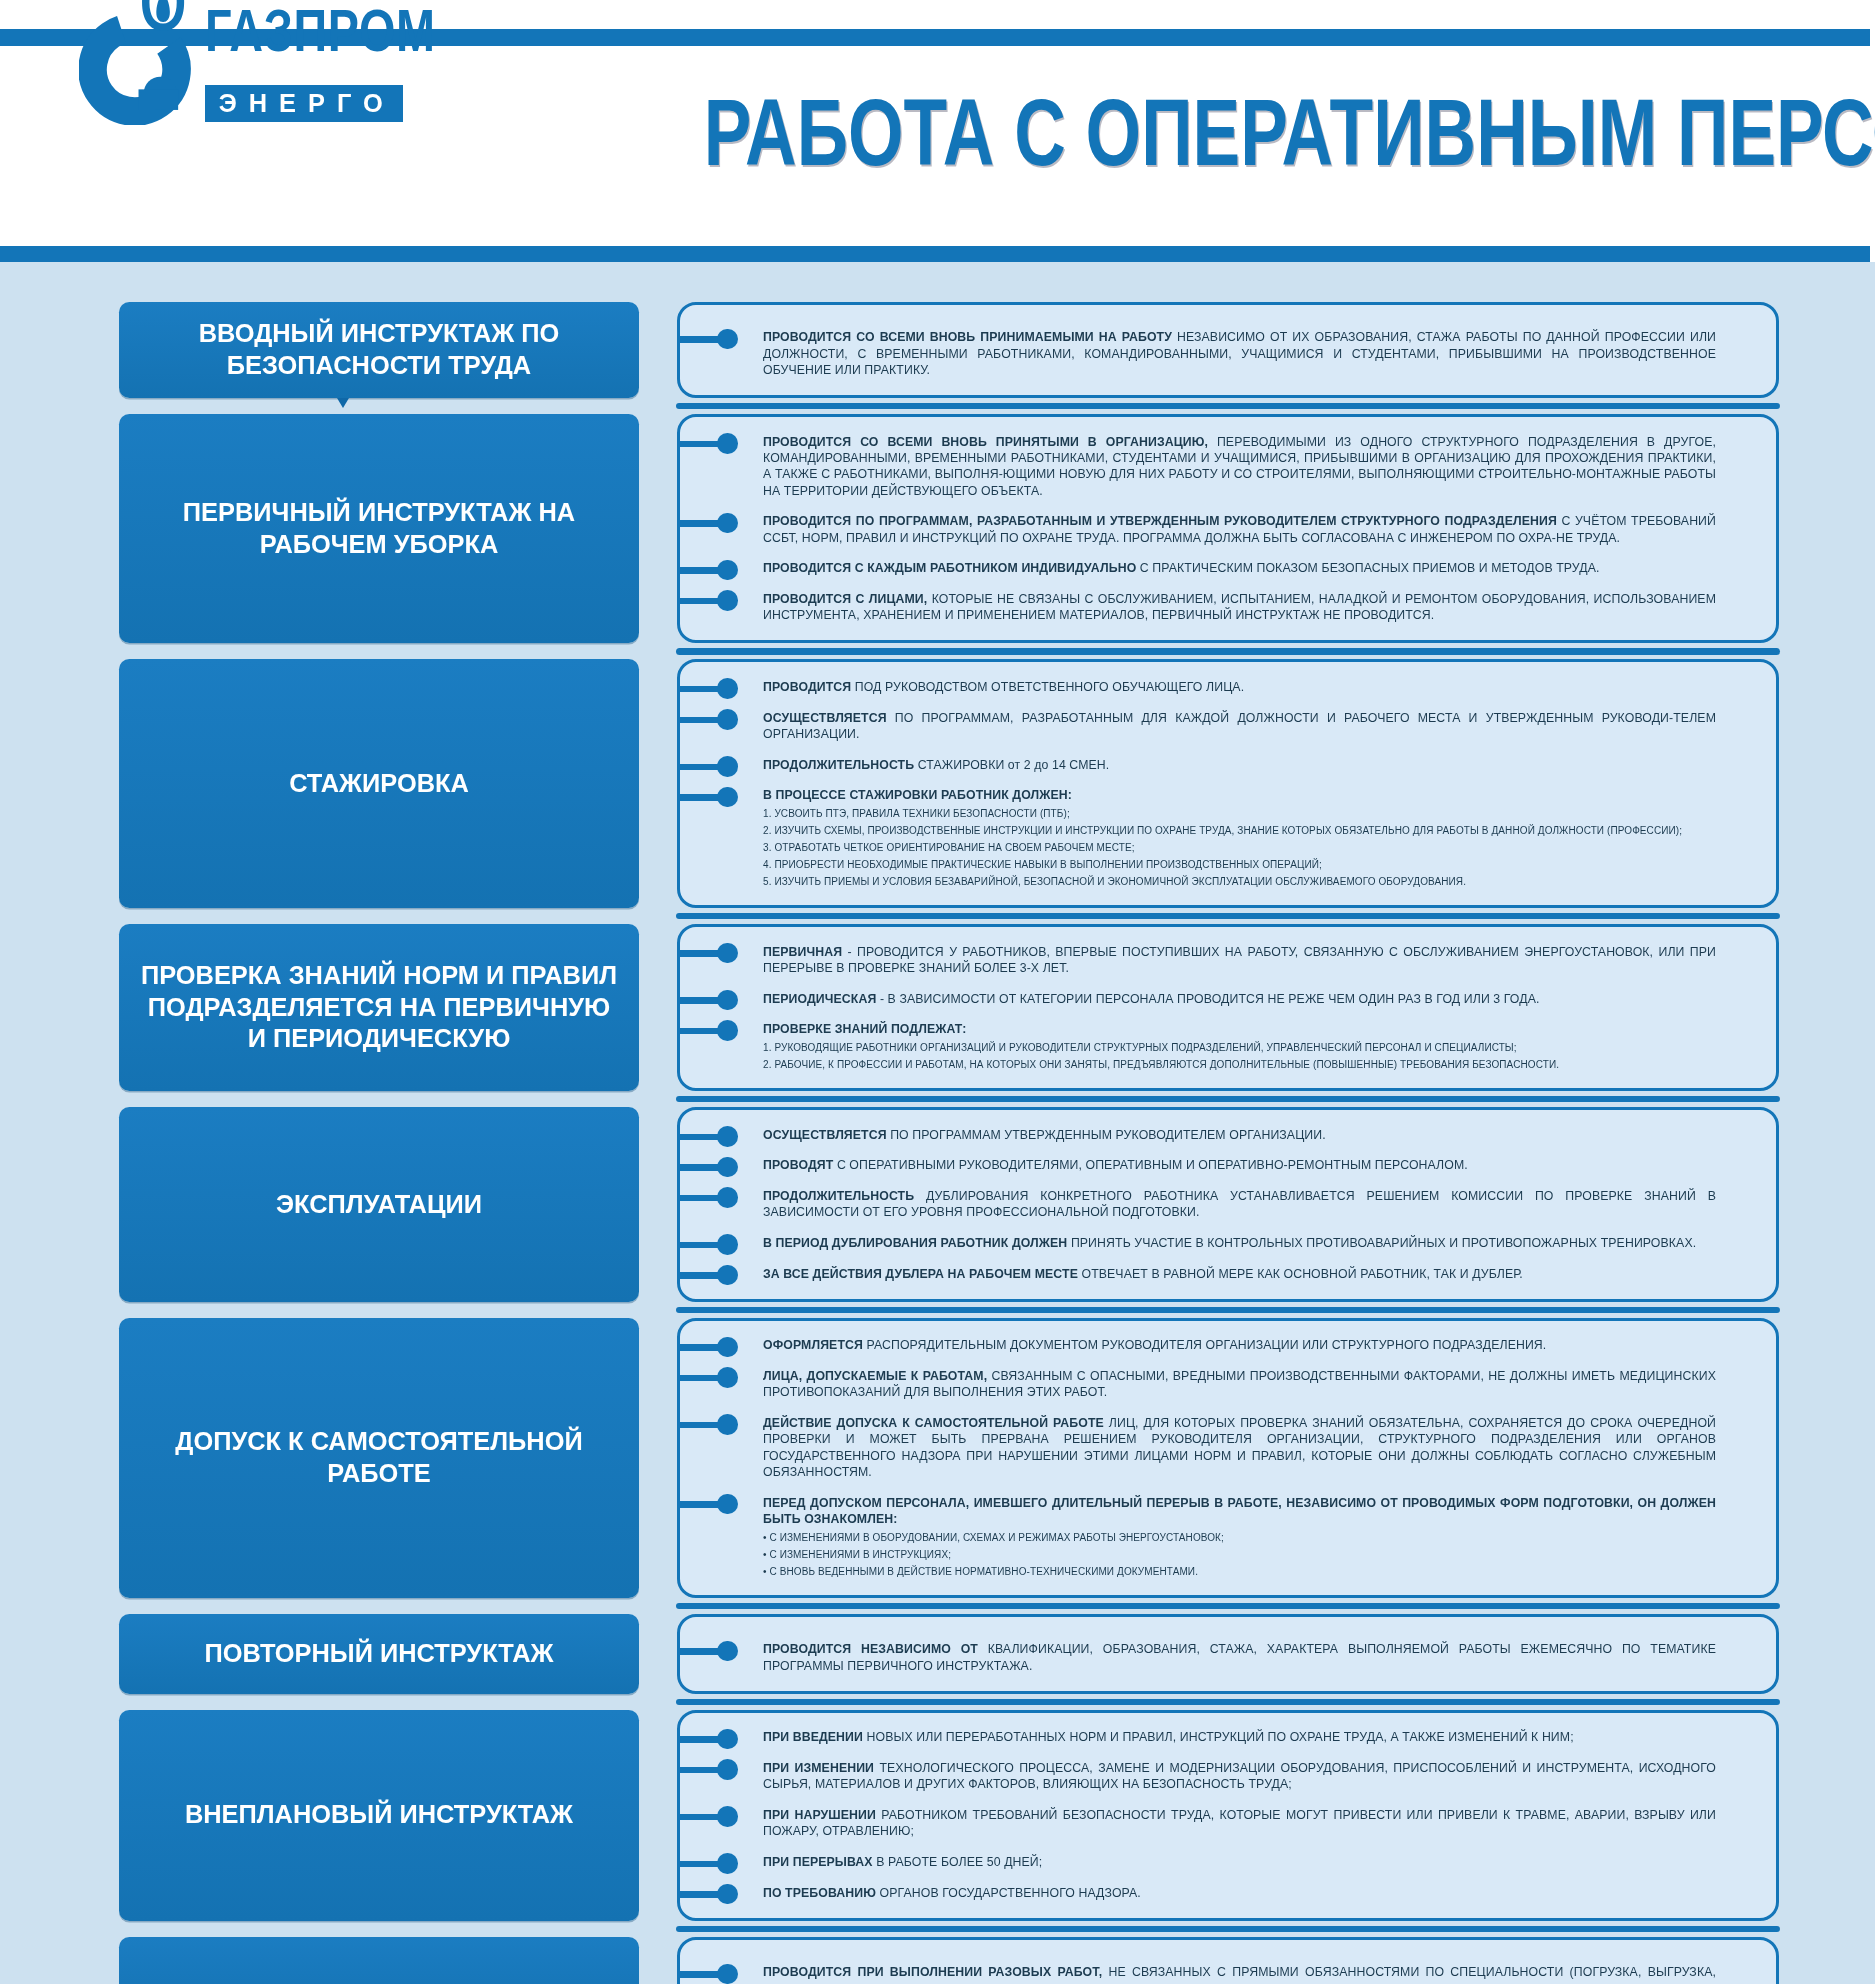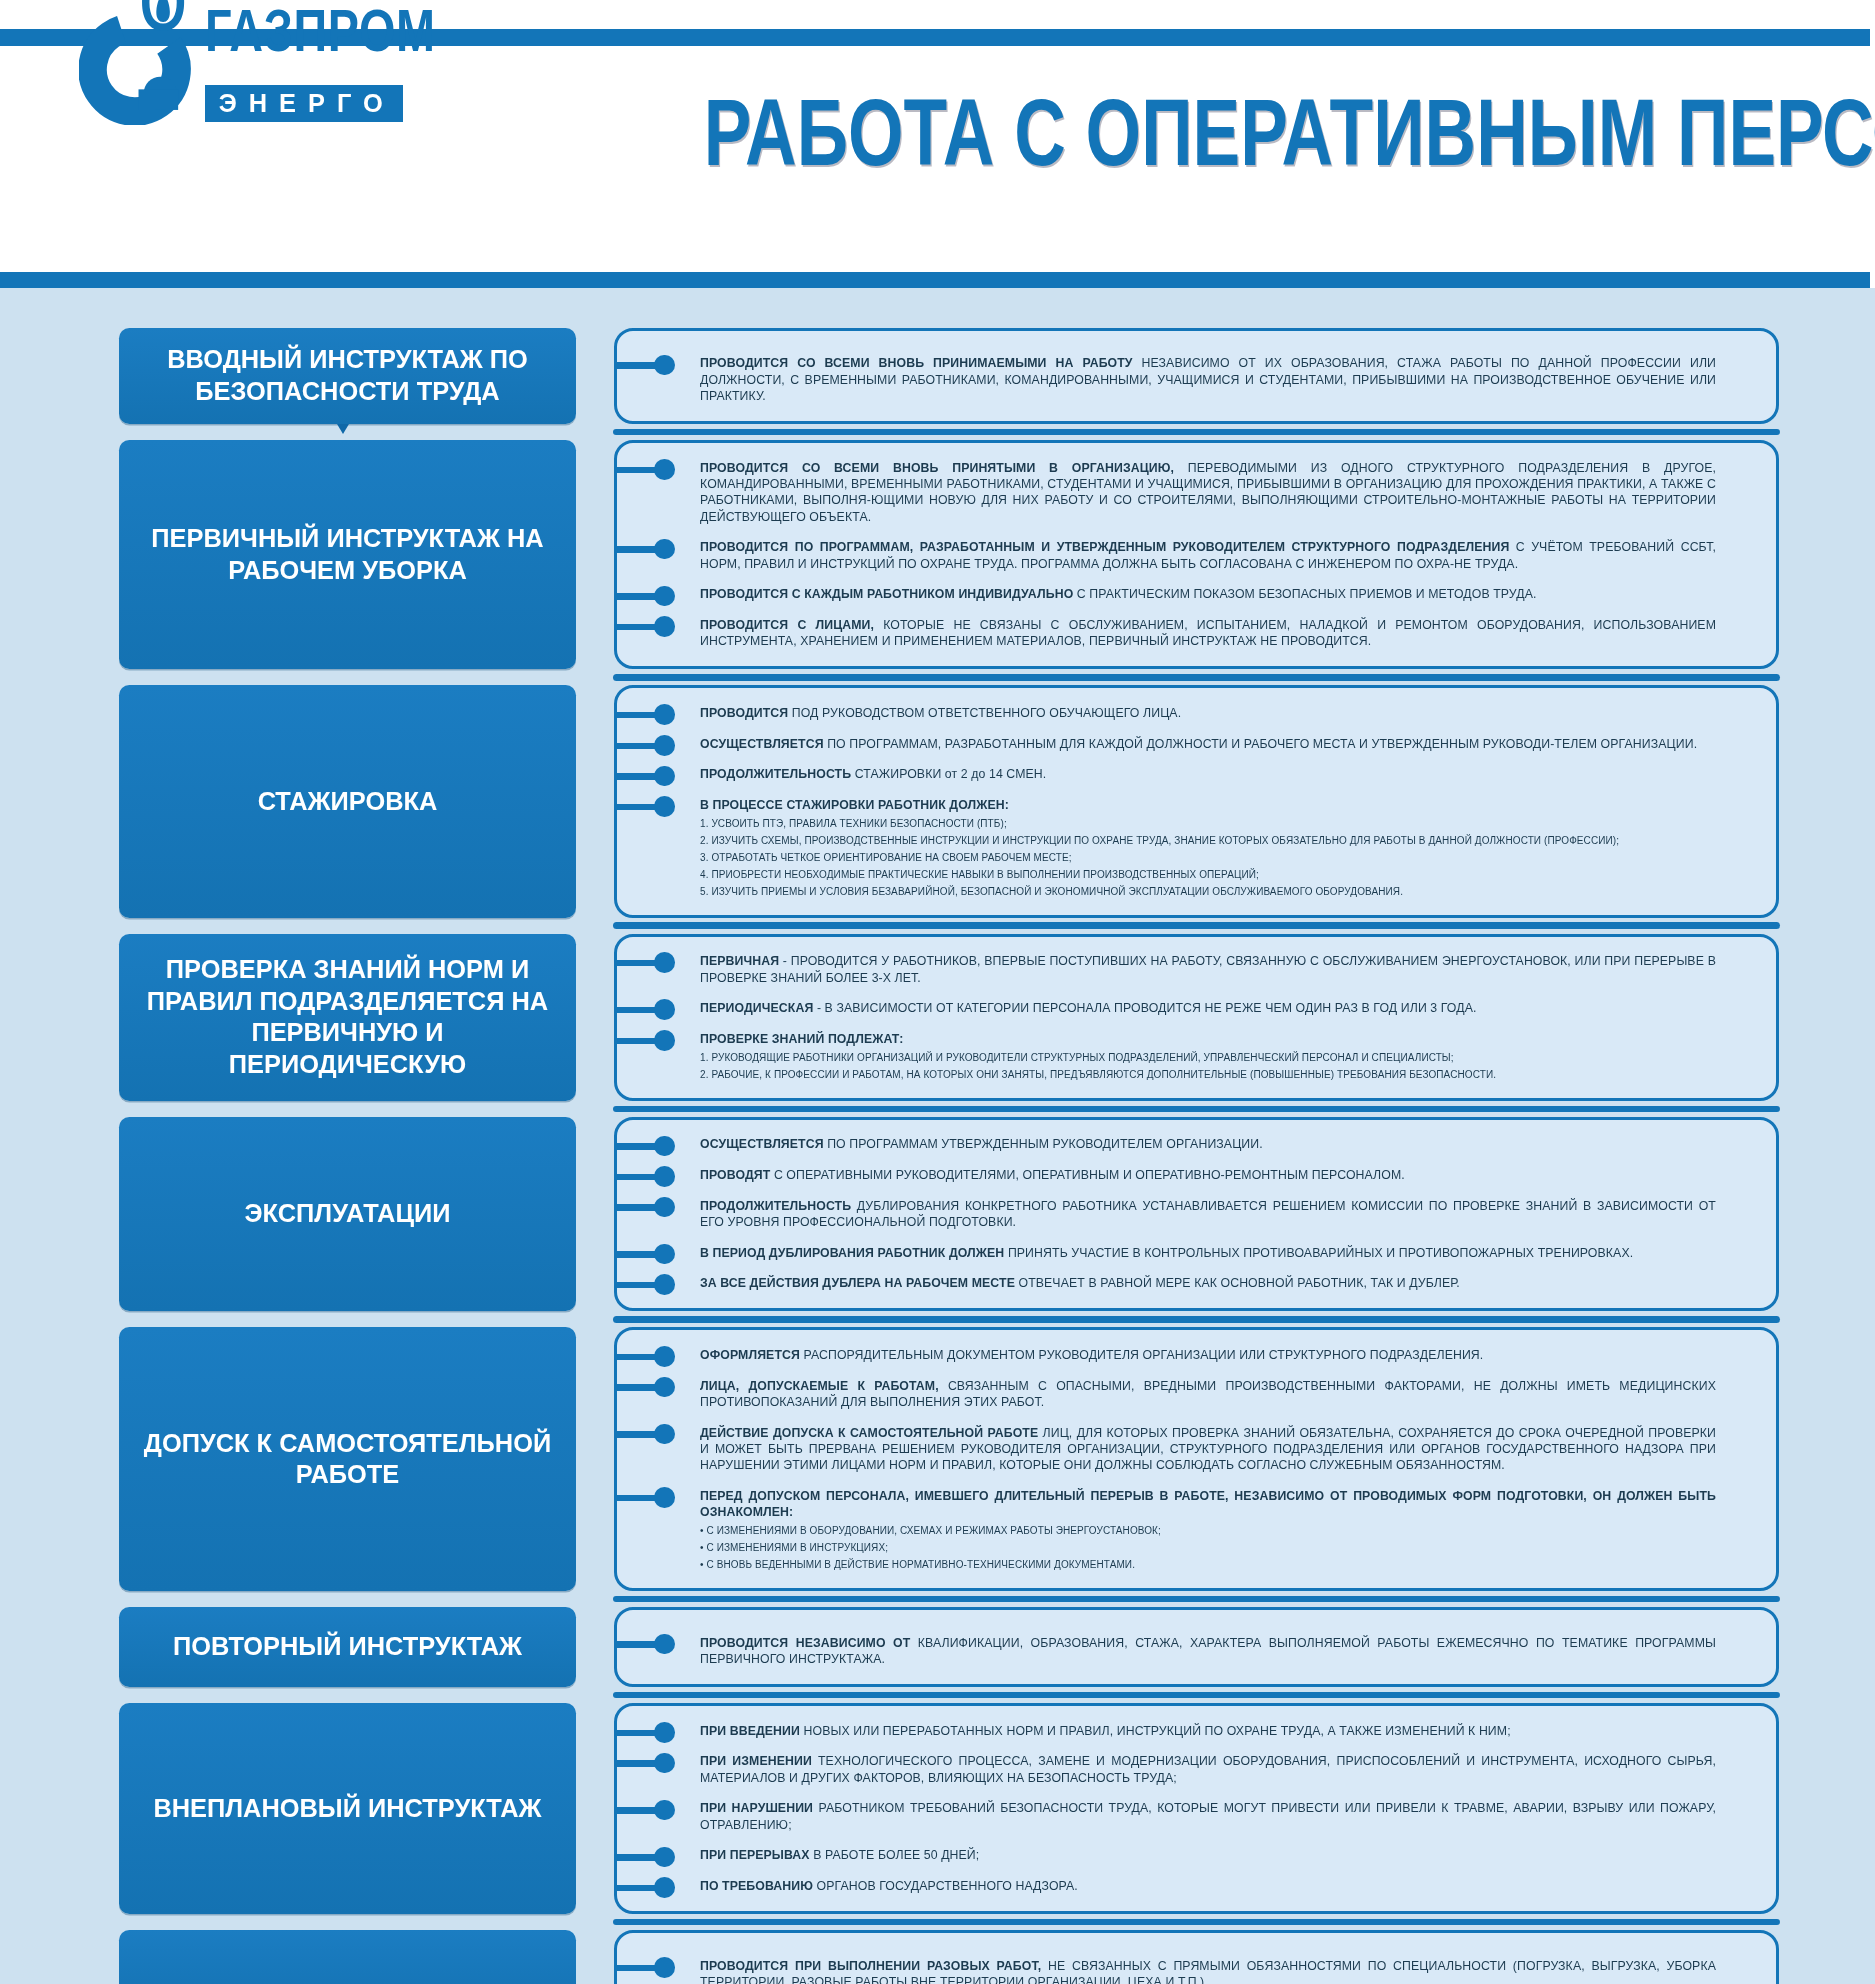--- a/index.html
+++ b/index.html
@@ -14,21 +14,21 @@
   body{
     width:1876px;min-height:2345px;background:#ffffff;
     font-family:"Liberation Sans", sans-serif;
     display:flex;flex-direction:column;
   }
   
   .header{position:relative;background:#ffffff;}
   .top-margin{height:29px;background:#fff;}
   .stripe{height:16.7px;background:var(--accent);margin-right:5.6px;}
   .stripe.bottom{height:16px;}
-  .header-band{height:226px;position:relative;background:#fff;}
+  .header-band{height:200px;position:relative;background:#fff;}
   .brand{
     position:absolute;left:79px;top:-127px;height:206px;z-index:3;
     display:flex;align-items:flex-end;
   }
   .brand-mark{width:123px;height:206px;flex:none;}
   .brand-texts{display:flex;flex-direction:column;justify-content:flex-end;padding-bottom:2.4px;margin-left:3.2px;}
   .brand-name{
     color:var(--accent);font-weight:bold;font-size:60px;line-height:1;
     transform:scaleX(.78);transform-origin:left bottom;white-space:nowrap;
     letter-spacing:0.8px;
@@ -50,21 +50,21 @@
     display:inline-block;transform:scaleX(.76);transform-origin:center;
     text-shadow:1.6px 2px 0 rgba(25,25,55,.30);
   }
   
   .content{
     flex:1;background:var(--body-bg);
     padding:40px 97px 36px 119px;
   }
   .row{display:flex;align-items:stretch;margin-bottom:16px;position:relative;}
   .lbox{
-    width:457px;flex:none;margin-right:38px;
+    width:520px;flex:none;margin-right:38px;
     background:linear-gradient(#1b7dc2,#1472b2);
     border-radius:10.3px;
     color:#fff;font-weight:bold;font-size:25.4px;line-height:1.24;
     display:flex;align-items:center;justify-content:center;
     text-align:center;padding:13.5px 20.6px;
     box-shadow:0 1.6px 0 rgba(10,70,115,.35);
   }
   .rbox{
     flex:1;position:relative;
     background:var(--box-bg);

